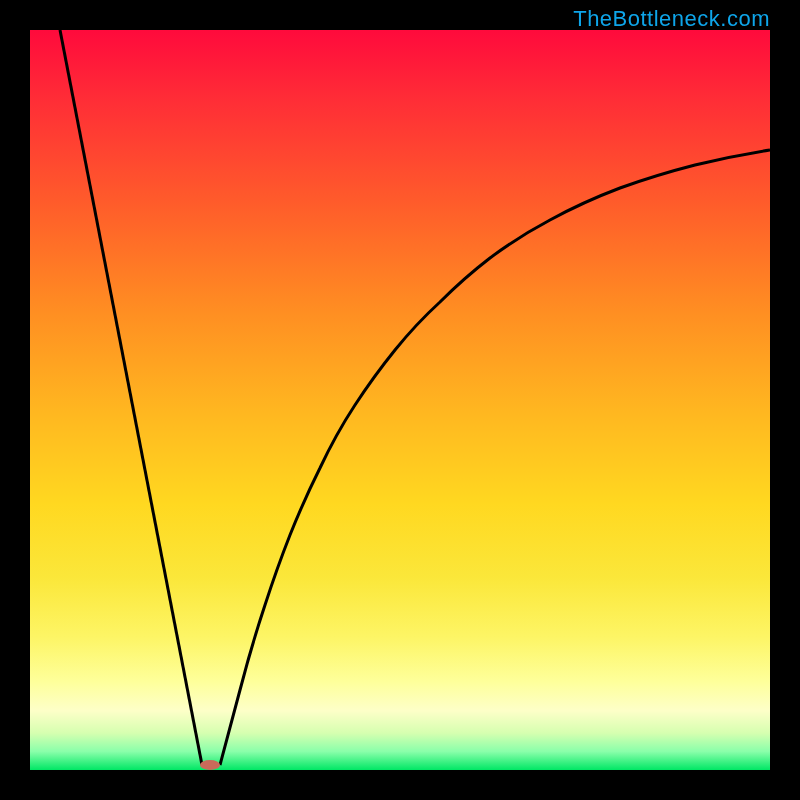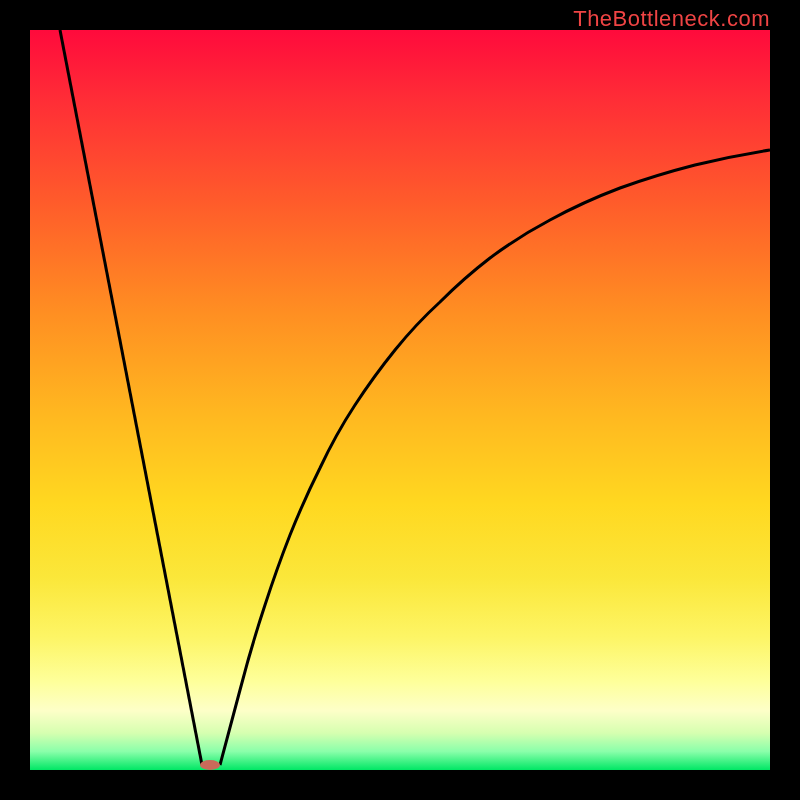--- a/index.html
+++ b/index.html
@@ -51,21 +51,21 @@
   }
   .minpoint {
     fill: #c96a5a;
     stroke: none;
   }
   .watermark {
     position: absolute;
     top: 6px;
     right: 30px;
     font: 400 22px Arial, Helvetica, sans-serif;
-    color: #ef4444;
+    color: #0ea5e9;
     letter-spacing: 0.5px;
     user-select: none;
   }
 </style>
 </head>
 <body>
 
 <div class="frame">
   <div class="gradient"></div>
   <svg class="curve" viewBox="0 0 740 740" preserveAspectRatio="none">

